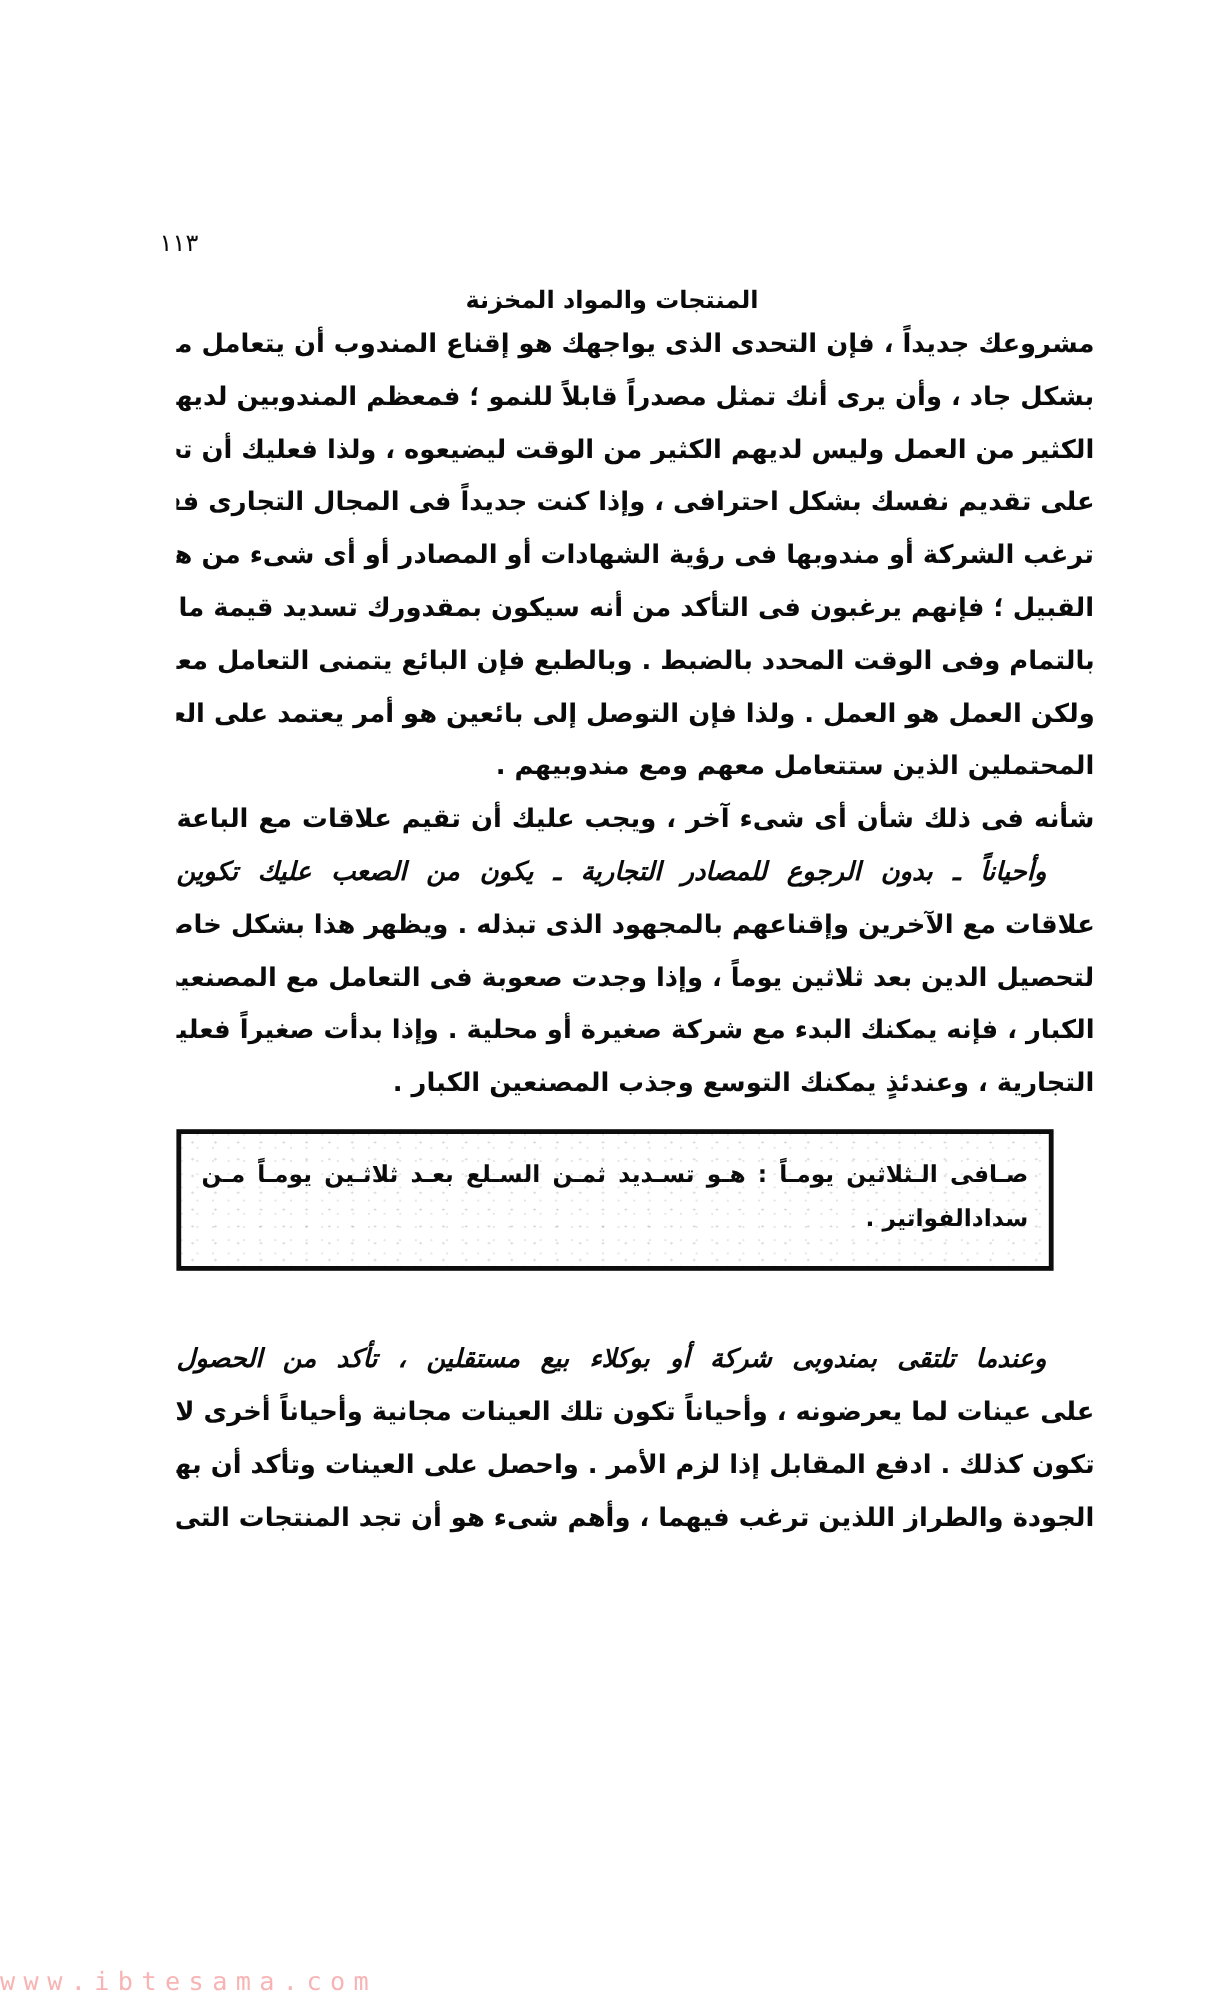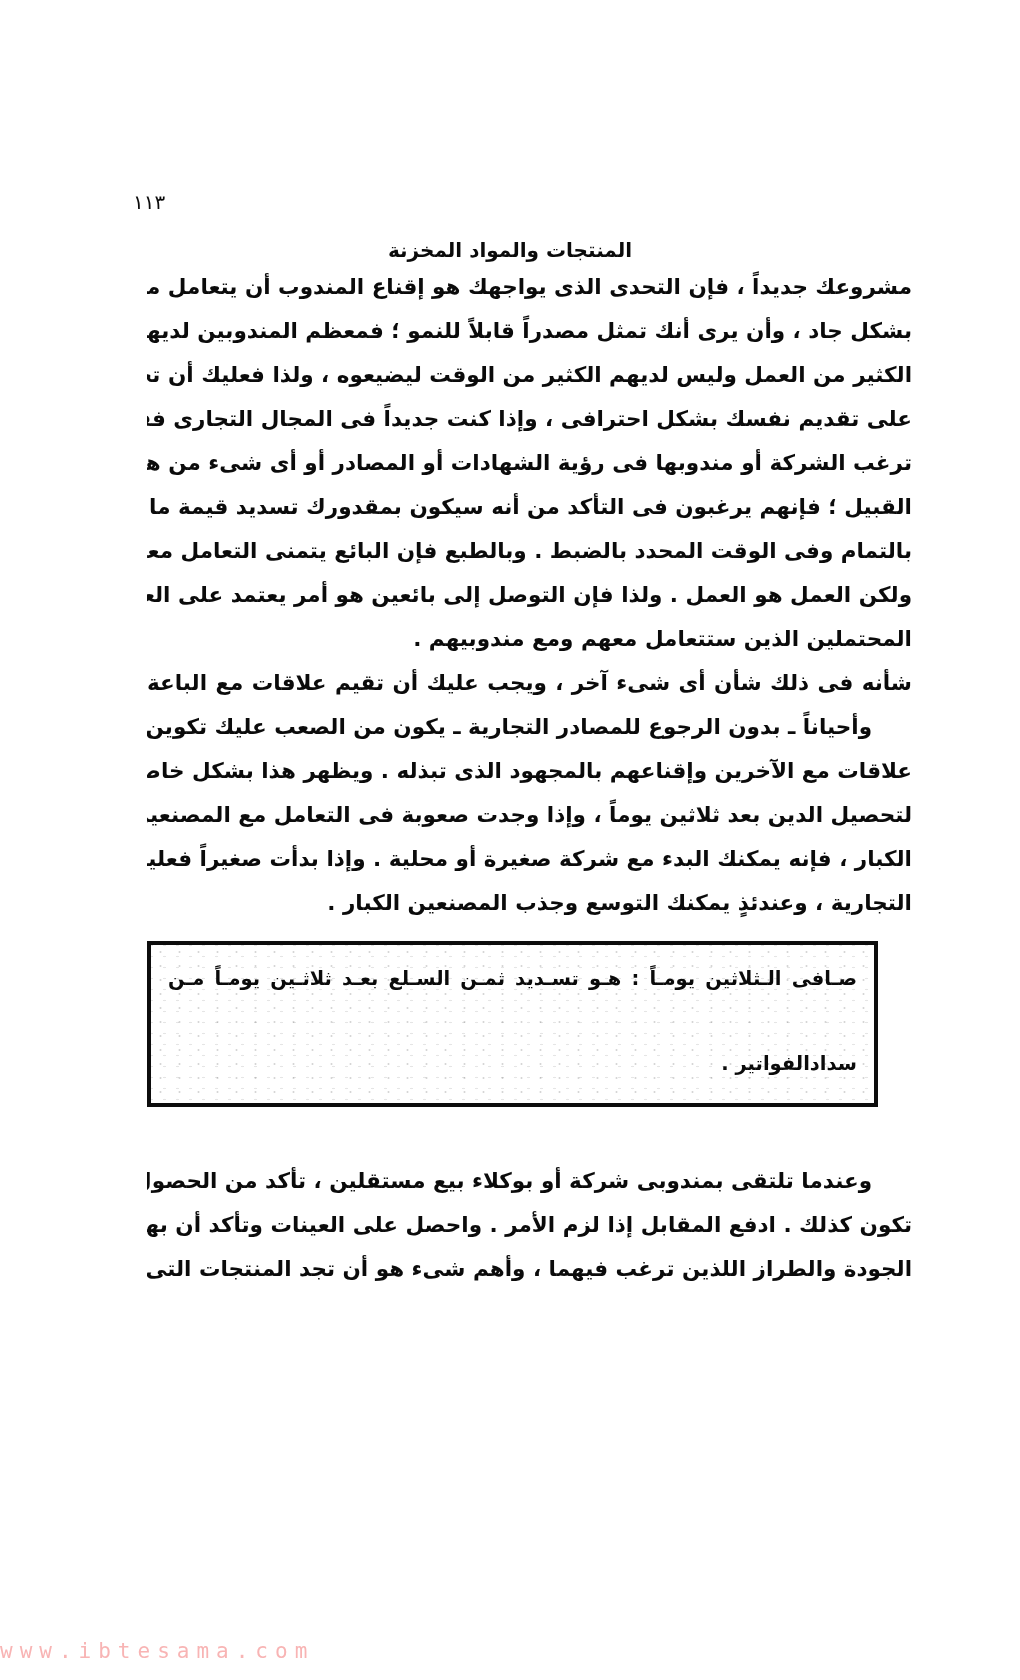--- a/index.html
+++ b/index.html
@@ -37,41 +37,41 @@
     font-size: 21.5px;
   }
   .para { margin: 0; padding: 0; }
   .line {
     height: 44px; line-height: 44px;
     text-align: justify;
     text-align-last: justify;
     overflow: hidden;
     white-space: nowrap;
   }
-  .line.indent { text-indent: 40px; }
+  .line.indent { text-indent: 40px; font-style: italic; }
   .line.line-end { text-align-last: right; }
   
   .callout {
     margin: 16px 34px 52px 0;
     border: 4px solid #0d0d0d;
     padding: 15px 17px 21px 17px;
     
     background-image:
       radial-gradient(rgba(0,0,0,0.16) 1px, transparent 1.3px),
       radial-gradient(rgba(0,0,0,0.10) 1px, transparent 1.2px);
     background-size: 19px 14px, 13px 11px;
     background-position: 0 0, 7px 6px;
   }
   .box-line {
     font-size: 19.5px; font-weight: 700;
     line-height: 37px; height: 37px;
     text-align: justify; text-align-last: justify;
     overflow: hidden;
   }
-  .box-line.box-line-end { text-align-last: right; margin-top: 48px; }
+  .box-line.box-line-end { text-align-last: right; }
   
   .watermark {
     position: absolute; top: 1639px; left: 0; right: 0;
     font-family: "DejaVu Sans Mono", monospace;
     font-size: 21px;
     color: #f8b4b4;
     letter-spacing: 7px;
   }
 </style>
 </head>
@@ -105,20 +105,21 @@
       <div class="line line-end">التجارية ، وعندئذٍ يمكنك التوسع وجذب المصنعين الكبار .</div>
     </div>
 
     <div class="callout">
       <div class="box-line">صـافى الـثلاثين يومـاً : هـو تسـديد ثمـن السـلع بعـد ثلاثـين يومـاً مـن حلـول</div>
       <div class="box-line box-line-end">سدادالفواتير .</div>
     </div>
 
     <div class="para">
       <div class="line indent">وعندما تلتقى بمندوبى شركة أو بوكلاء بيع مستقلين ، تأكد من الحصول</div>
+      <div class="line">على عينات لما يعرضونه ، وأحياناً تكون تلك العينات مجانية وأحياناً أخرى لا</div>
       <div class="line">تكون كذلك . ادفع المقابل إذا لزم الأمر . واحصل على العينات وتأكد أن بها</div>
       <div class="line line-end">الجودة والطراز اللذين ترغب فيهما ، وأهم شىء هو أن تجد المنتجات التى :</div>
     </div>
 
   </div>
 
   <div class="watermark">www.ibtesama.com</div>
 
 </div>
 

